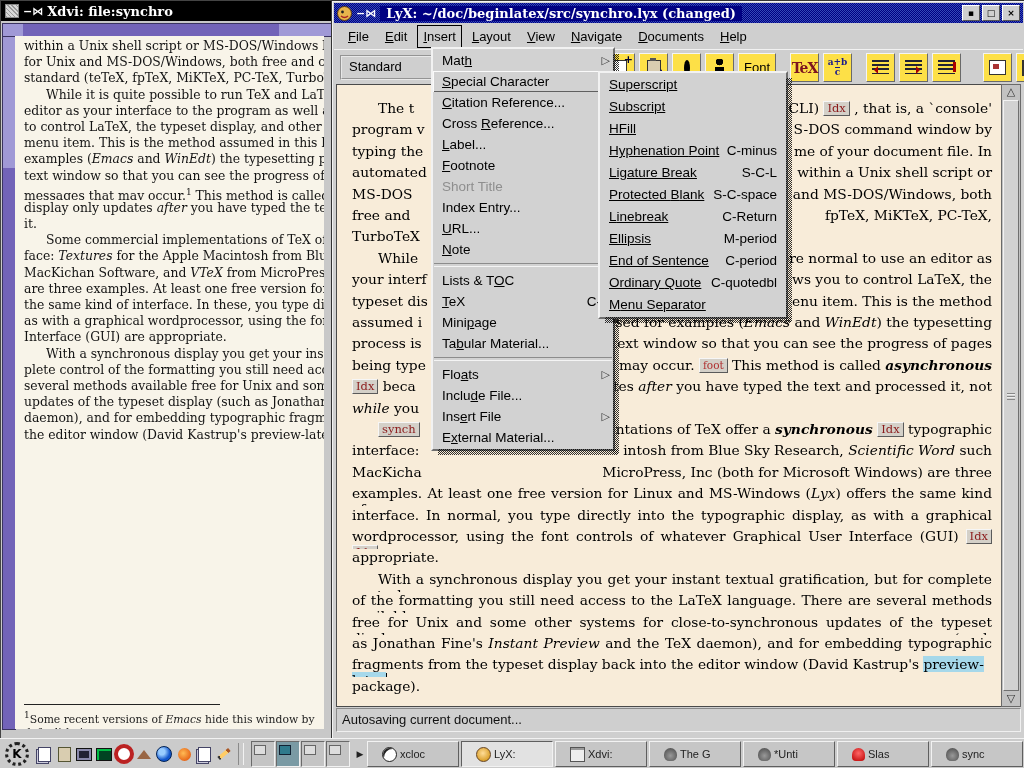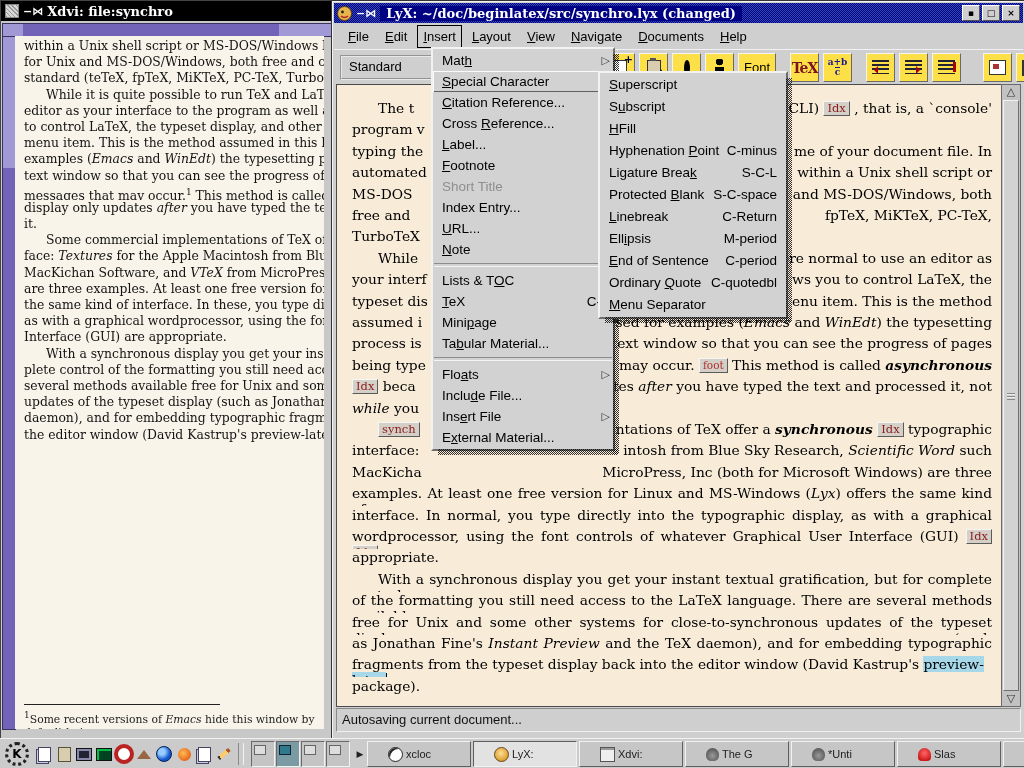--- a/index.html
+++ b/index.html
@@ -110,21 +110,21 @@
   
   .popup{position:absolute;background:#d2d2d2;border:2px solid;border-color:#f2f2f2 #6e6e6e #6e6e6e #f2f2f2;
        padding:1px 0;font:13.5px "Liberation Sans",sans-serif;}
   .popup::after{content:"";position:absolute;top:5px;left:100%;width:6px;height:100%;
        background:repeating-conic-gradient(rgba(0,0,0,.8) 0% 25%,transparent 0% 50%);background-size:2px 2px;}
   .popup::before{content:"";position:absolute;top:100%;left:5px;width:100%;height:6px;
        background:repeating-conic-gradient(rgba(0,0,0,.8) 0% 25%,transparent 0% 50%);background-size:2px 2px;}
   #insert-menu{left:431px;top:47px;width:180px;z-index:60;}
   #char-menu{left:598px;top:71px;width:186px;z-index:70;}
   .menu-item{position:relative;height:21px;line-height:21px;padding:0 9px;white-space:nowrap;}
-  #char-menu .menu-item{height:22px;line-height:22px;}
+  #char-menu .menu-item{height:22px;line-height:22px;text-decoration:underline;}
   .menu-item.selected{box-shadow:inset 1px 1px 0 #fafafa,inset -1px -1px 0 #606060;}
   .menu-item.disabled{color:#8e8e8e;}
   .menu-item .shortcut{position:absolute;right:9px;}
   .menu-item .arrow{position:absolute;right:3px;font-size:11px;color:#333;}
   .menu-sep{height:2px;margin:3px 1px;border-top:1px solid #8c8c8c;border-bottom:1px solid #f4f4f4;}
   
   #taskbar{position:absolute;left:0;right:0;top:738px;height:30px;background:#cbcbcb;
        border-top:1px solid #f2f2f2;display:flex;align-items:center;padding:0 2px;gap:2px;z-index:100;}
   .kbtn{width:30px;height:26px;background:#cbcbcb;position:relative;display:flex;align-items:center;justify-content:center;flex:none;}
   .kgear{width:18px;height:18px;border:3px dotted #222;border-radius:50%;display:flex;align-items:center;justify-content:center;
@@ -143,21 +143,21 @@
   .i-pen{width:14px;height:4px;background:linear-gradient(90deg,#333 2px,#fc6 2px 11px,#a52 11px);transform:rotate(-40deg);}
   
   #pager{display:flex;gap:1px;margin:0 3px;flex:none;}
   .pcell{width:22px;height:24px;background:#c4c4c4;border:1px solid;border-color:#6a6a6a #f2f2f2 #f2f2f2 #6a6a6a;position:relative;}
   .pcell .w{position:absolute;left:2px;top:3px;width:10px;height:8px;border:1px solid #666;background:#ddd;}
   .pcell.active{background:#7a9aa4;}
   .pcell.active .w{background:#2e7a8c;border-color:#123;}
   .sm-arrow{font:9px "DejaVu Sans";color:#222;width:10px;text-align:center;flex:none;}
   
   .task{width:62px;height:24px;background:#c6c6c6;border:1px solid;border-color:#f2f2f2 #5f5f5f #5f5f5f #f2f2f2;
-       display:flex;align-items:center;gap:3px;padding:0 20px;font:11px "Liberation Sans";color:#222;
+       display:flex;align-items:center;gap:3px;padding:0 14px;font:11px "Liberation Sans";color:#222;
        overflow:hidden;white-space:nowrap;flex:none;}
   .task.active{background:#e2e2e2;border-color:#5f5f5f #f2f2f2 #f2f2f2 #5f5f5f;}
   .task .qi{width:13px;height:13px;}
   .i-clock{width:13px;height:13px;border-radius:50%;background:#fff;border:1px solid #222;box-shadow:inset 3px 3px 0 -2px #222;}
   .i-lyx{width:13px;height:13px;border-radius:50%;background:radial-gradient(circle at 45% 40%,#fd9,#c80);border:1px solid #642;}
   .i-xdvi{width:11px;height:13px;background:#eee;border:1px solid #555;box-shadow:inset 0 2px 0 #999;}
   .i-gnu{width:13px;height:12px;border-radius:50% 50% 40% 40%;background:radial-gradient(circle at 50% 60%,#999,#444);}
   .i-devil{width:12px;height:13px;border-radius:50% 50% 30% 30%;background:radial-gradient(circle at 50% 40%,#f66,#b00);}
   .t-arrow{margin-left:auto;font:8px "DejaVu Sans";color:#222;}
   
@@ -302,20 +302,21 @@
     </div>
 
     <div id="docarea">
       <div id="doc-lines">
           <div class="dline" style="top: 15px;">
             <div class="dseg-left ind"><span>The t</span></div>
             <div class="dseg-right"><span>e (CLI) </span><span class="inset">Idx</span><span> , that is, a `console'</span></div>
           </div>
           <div class="dline" style="top: 36.4px;">
             <div class="dseg-left"><span>program v</span></div>
+            <div class="dseg-right"><span>S-DOS command window by</span></div>
           </div>
           <div class="dline" style="top: 57.8px;">
             <div class="dseg-left"><span>typing the</span></div>
             <div class="dseg-right"><span>me of your document file. In</span></div>
           </div>
           <div class="dline" style="top: 79.2px;">
             <div class="dseg-left"><span>automated</span></div>
             <div class="dseg-right"><span>within a Unix shell script or</span></div>
           </div>
           <div class="dline" style="top: 100.6px;">

